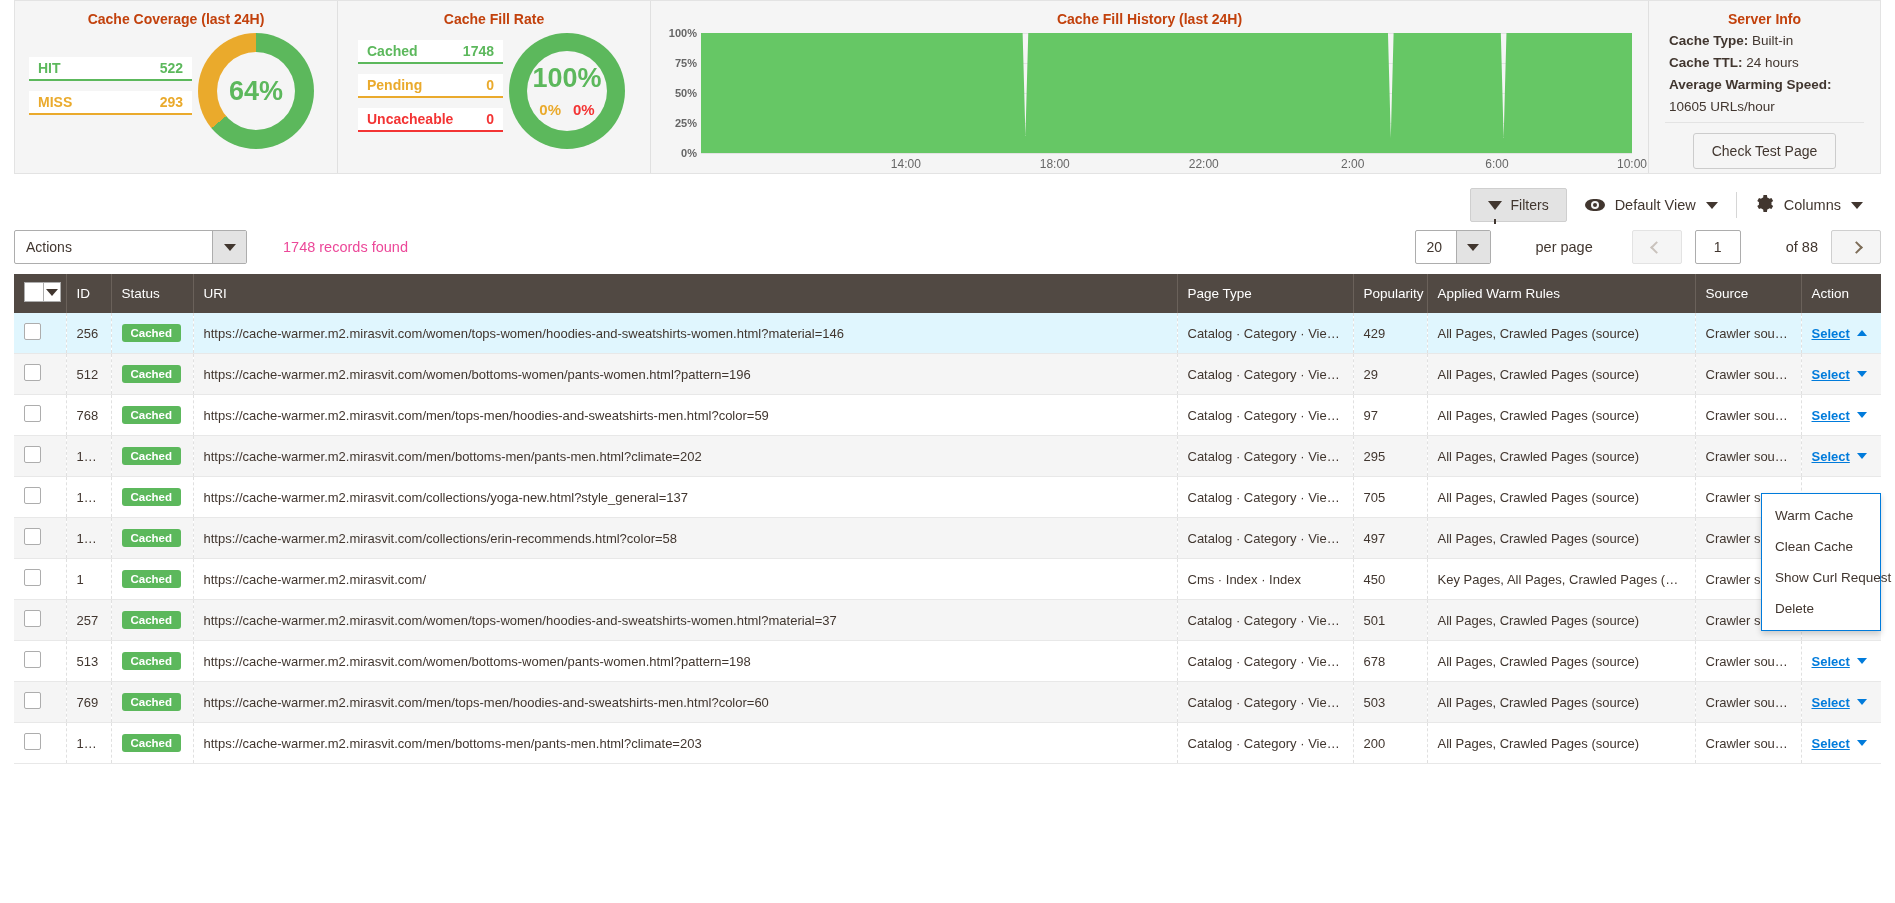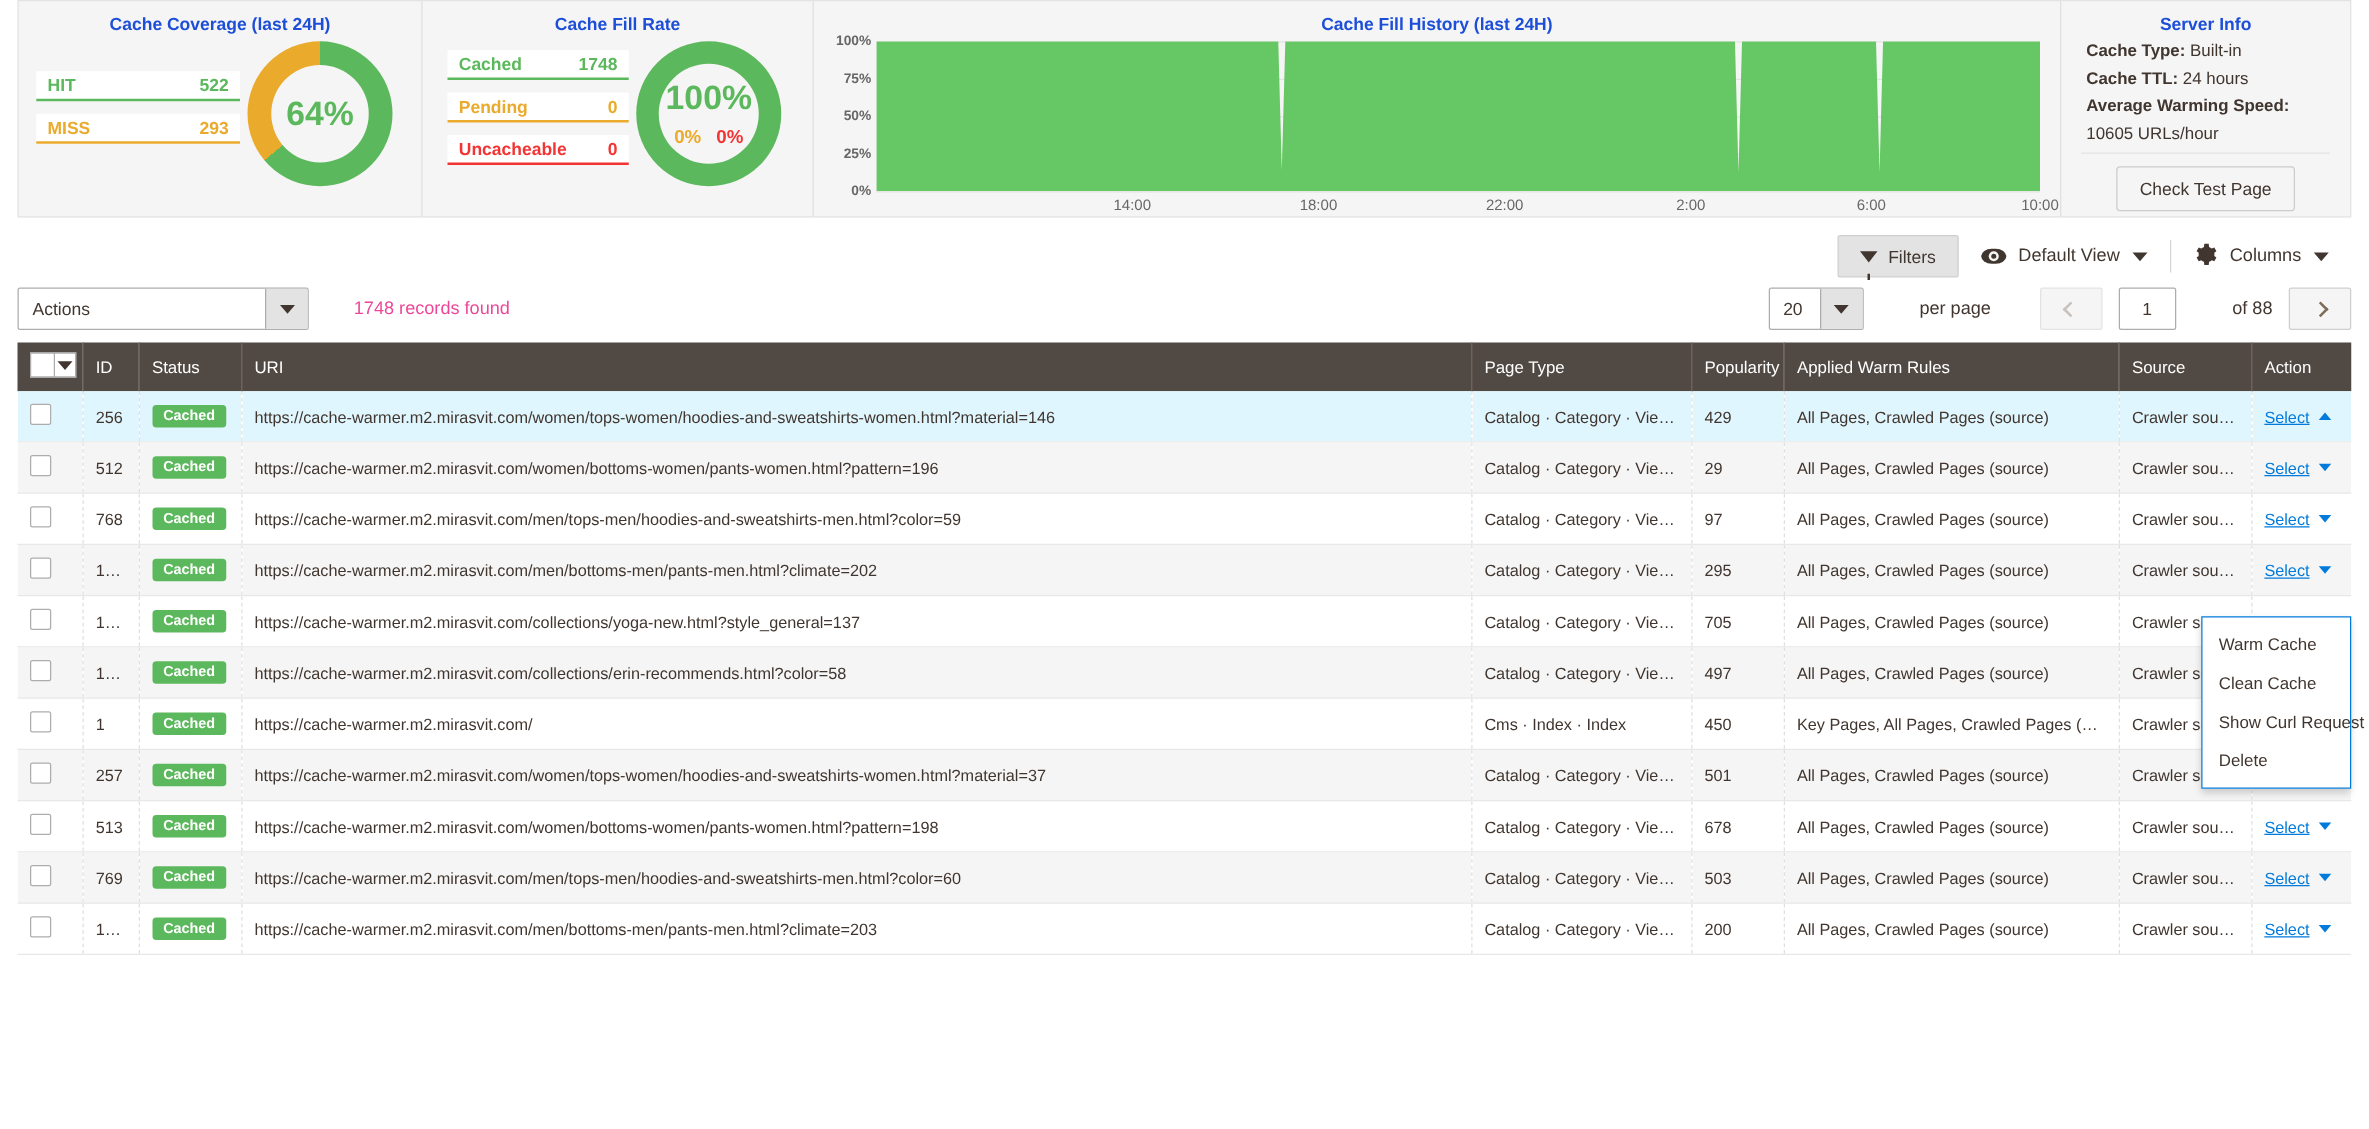--- a/index.html
+++ b/index.html
@@ -67,21 +67,21 @@
   .dashboard {
     margin: 0 14px;
     background: #f5f5f5;
     border: 1px solid #e3e3e3;
     height: 174px;
     display: flex;
   }
   .dash-cell { position: relative; padding-top: 10px; }
   .dash-cell + .dash-cell { border-left: 1px solid #e0e0e0; }
   .dash-title {
-    text-align: center; font-size: 14px; color: #1d4ed8; font-weight: 600;
+    text-align: center; font-size: 14px; color: #c2410c; font-weight: 600;
     margin-bottom: 6px;
   }
   .cell-coverage { width: 322px; }
   .cell-fill { width: 313px; }
   .cell-history { flex: 1; }
   .cell-server { width: 232px; }
 
   .coverage-body { display: flex; align-items: center; padding: 0 14px; }
   .legend { width: 163px; }
   .legend-row {
@@ -262,21 +262,21 @@
     width: 17px; background: #fff; border: 1px solid #adadad; border-left: none;
     display: flex; align-items: center; justify-content: center;
   }
   .badge-cached {
     display: inline-block; background: #5cb85c; color: #fff;
     font-size: 11.5px; padding: 3px 9px; border-radius: 3px; font-weight: 600;
   }
   .select-link {
     color: #007bdb; text-decoration: underline; font-size: 13px; cursor: pointer;
   }
-  .select-cell { display: flex; align-items: center; gap: 7px; }
+  .select-cell { display: flex; align-items: center; gap: 7px; font-weight: bold; }
   .caret-blue {
     width: 0; height: 0; border-left: 5px solid transparent;
     border-right: 5px solid transparent; border-top: 6px solid #007bdb;
   }
   
   .action-dropdown {
     position: absolute;
     right: 14px; top: 493px;
     width: 120px;
     background: #ffffff;

